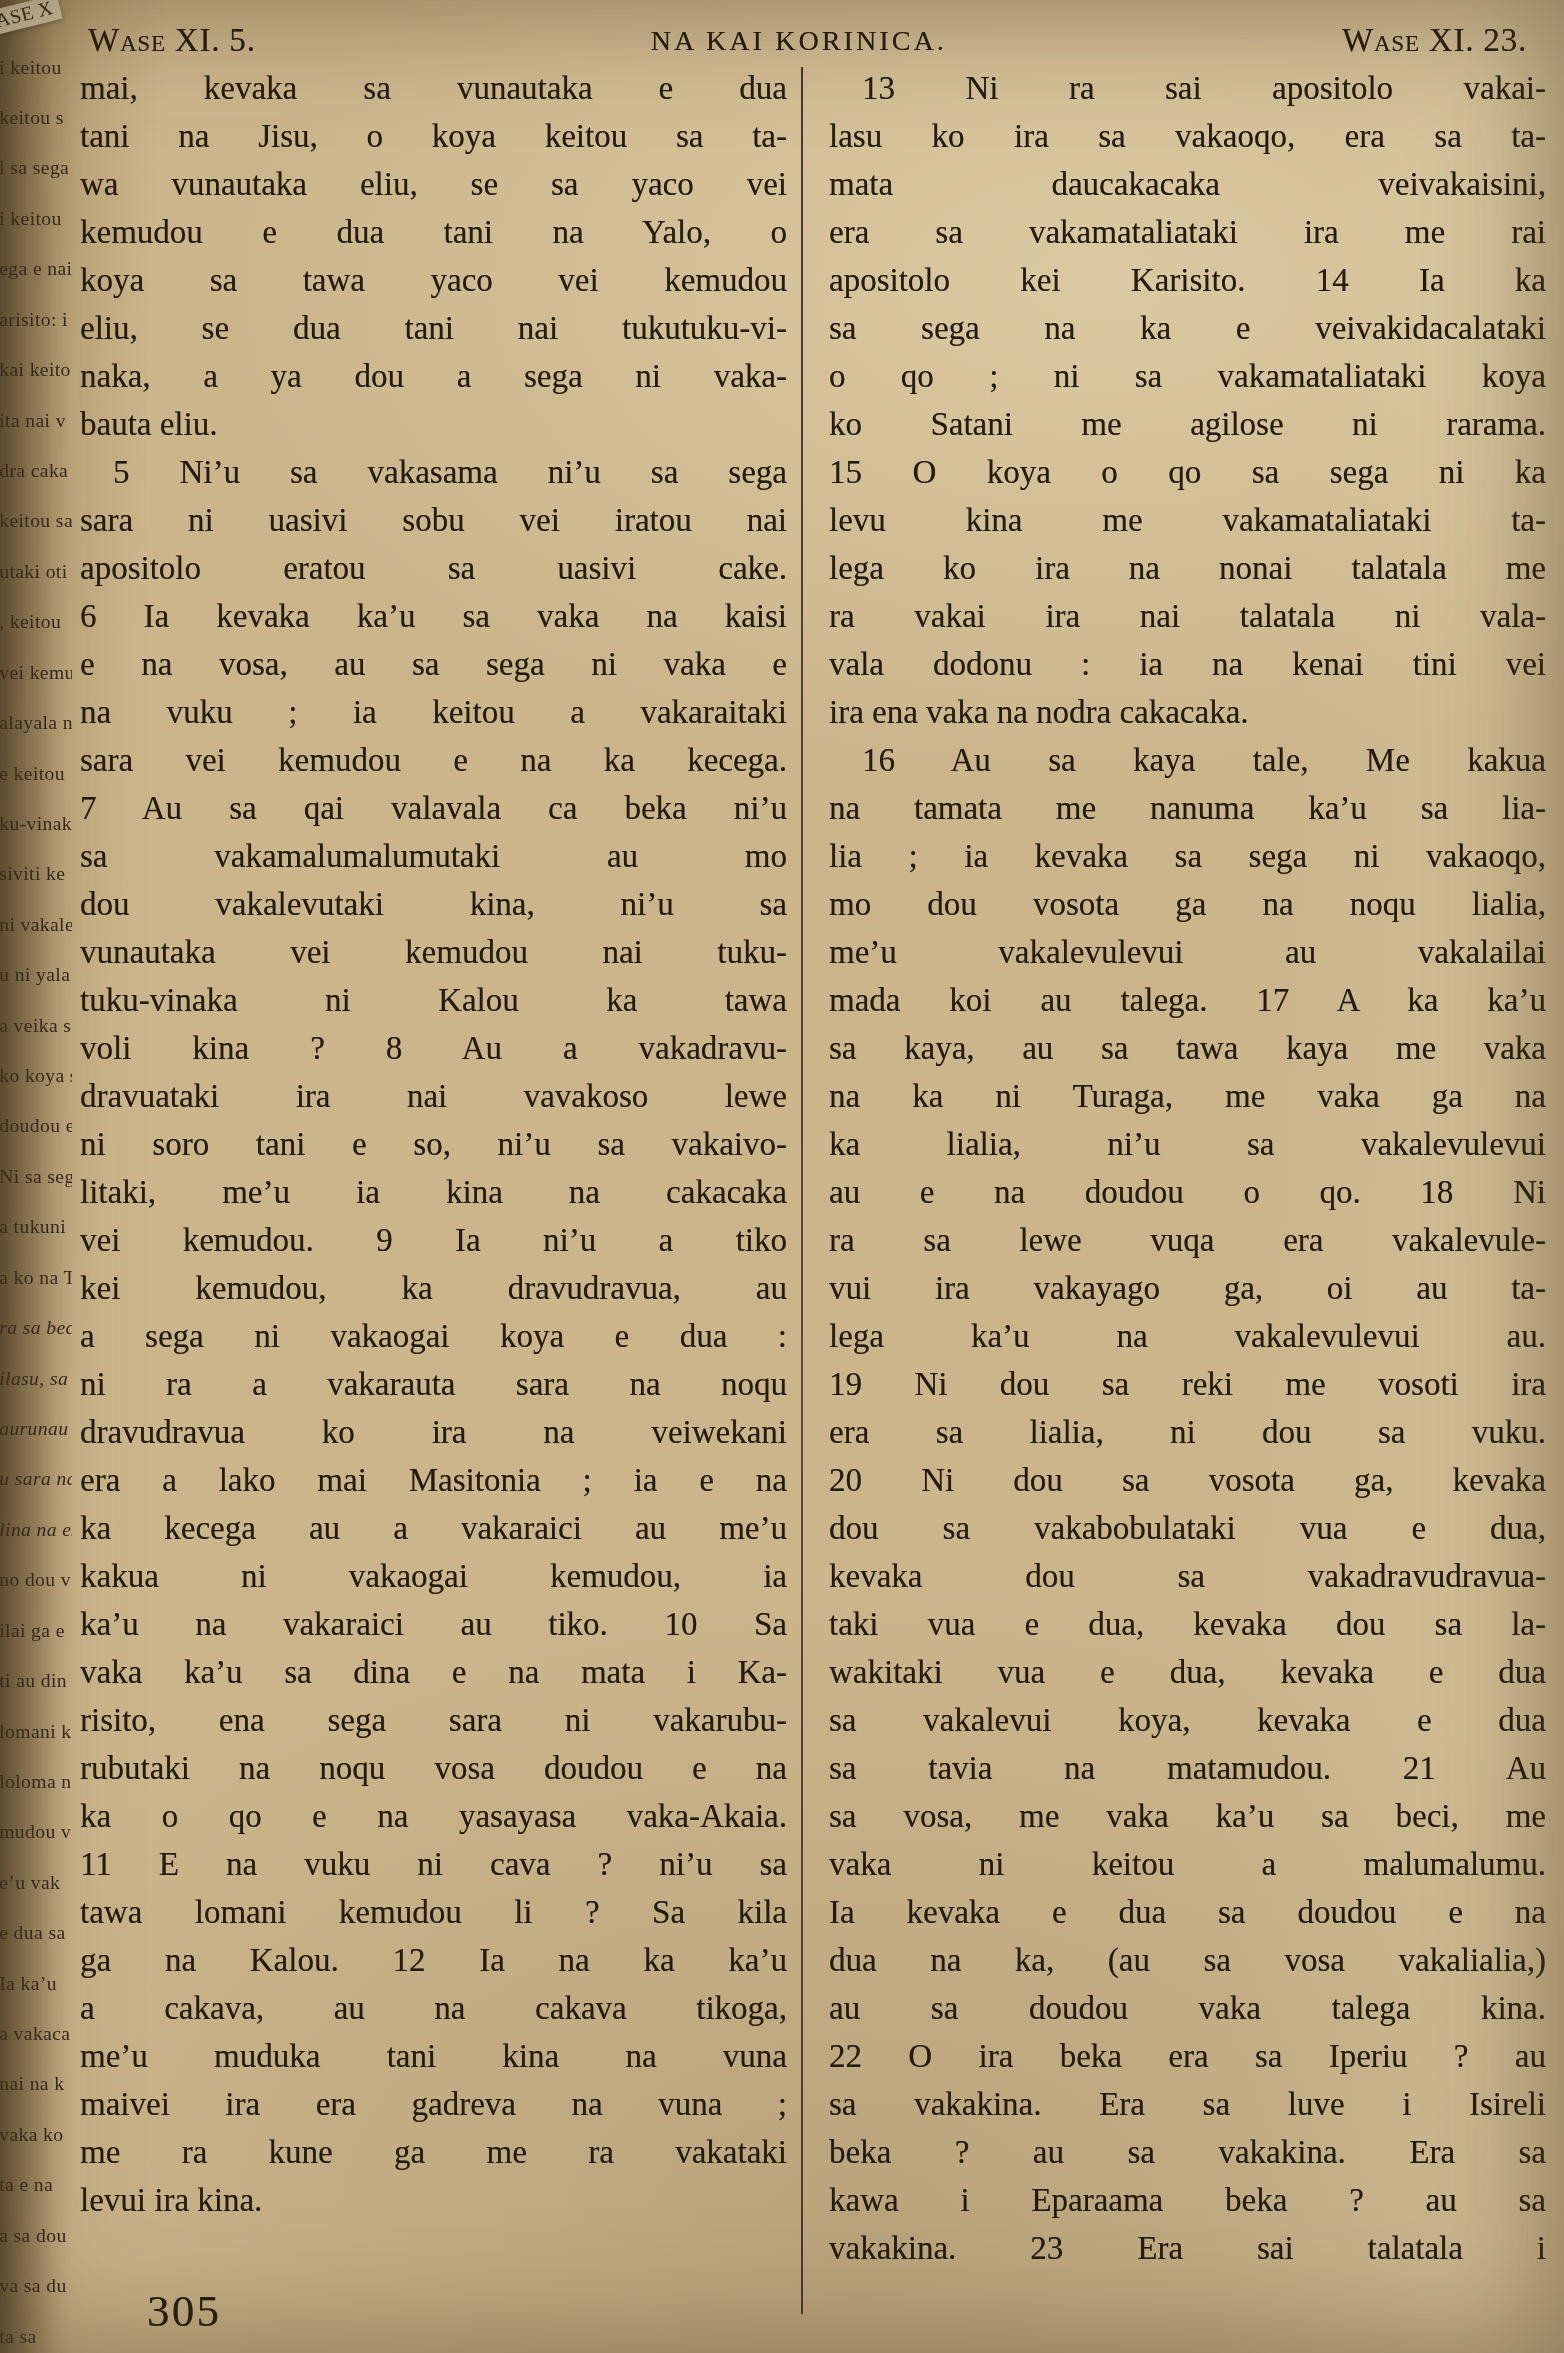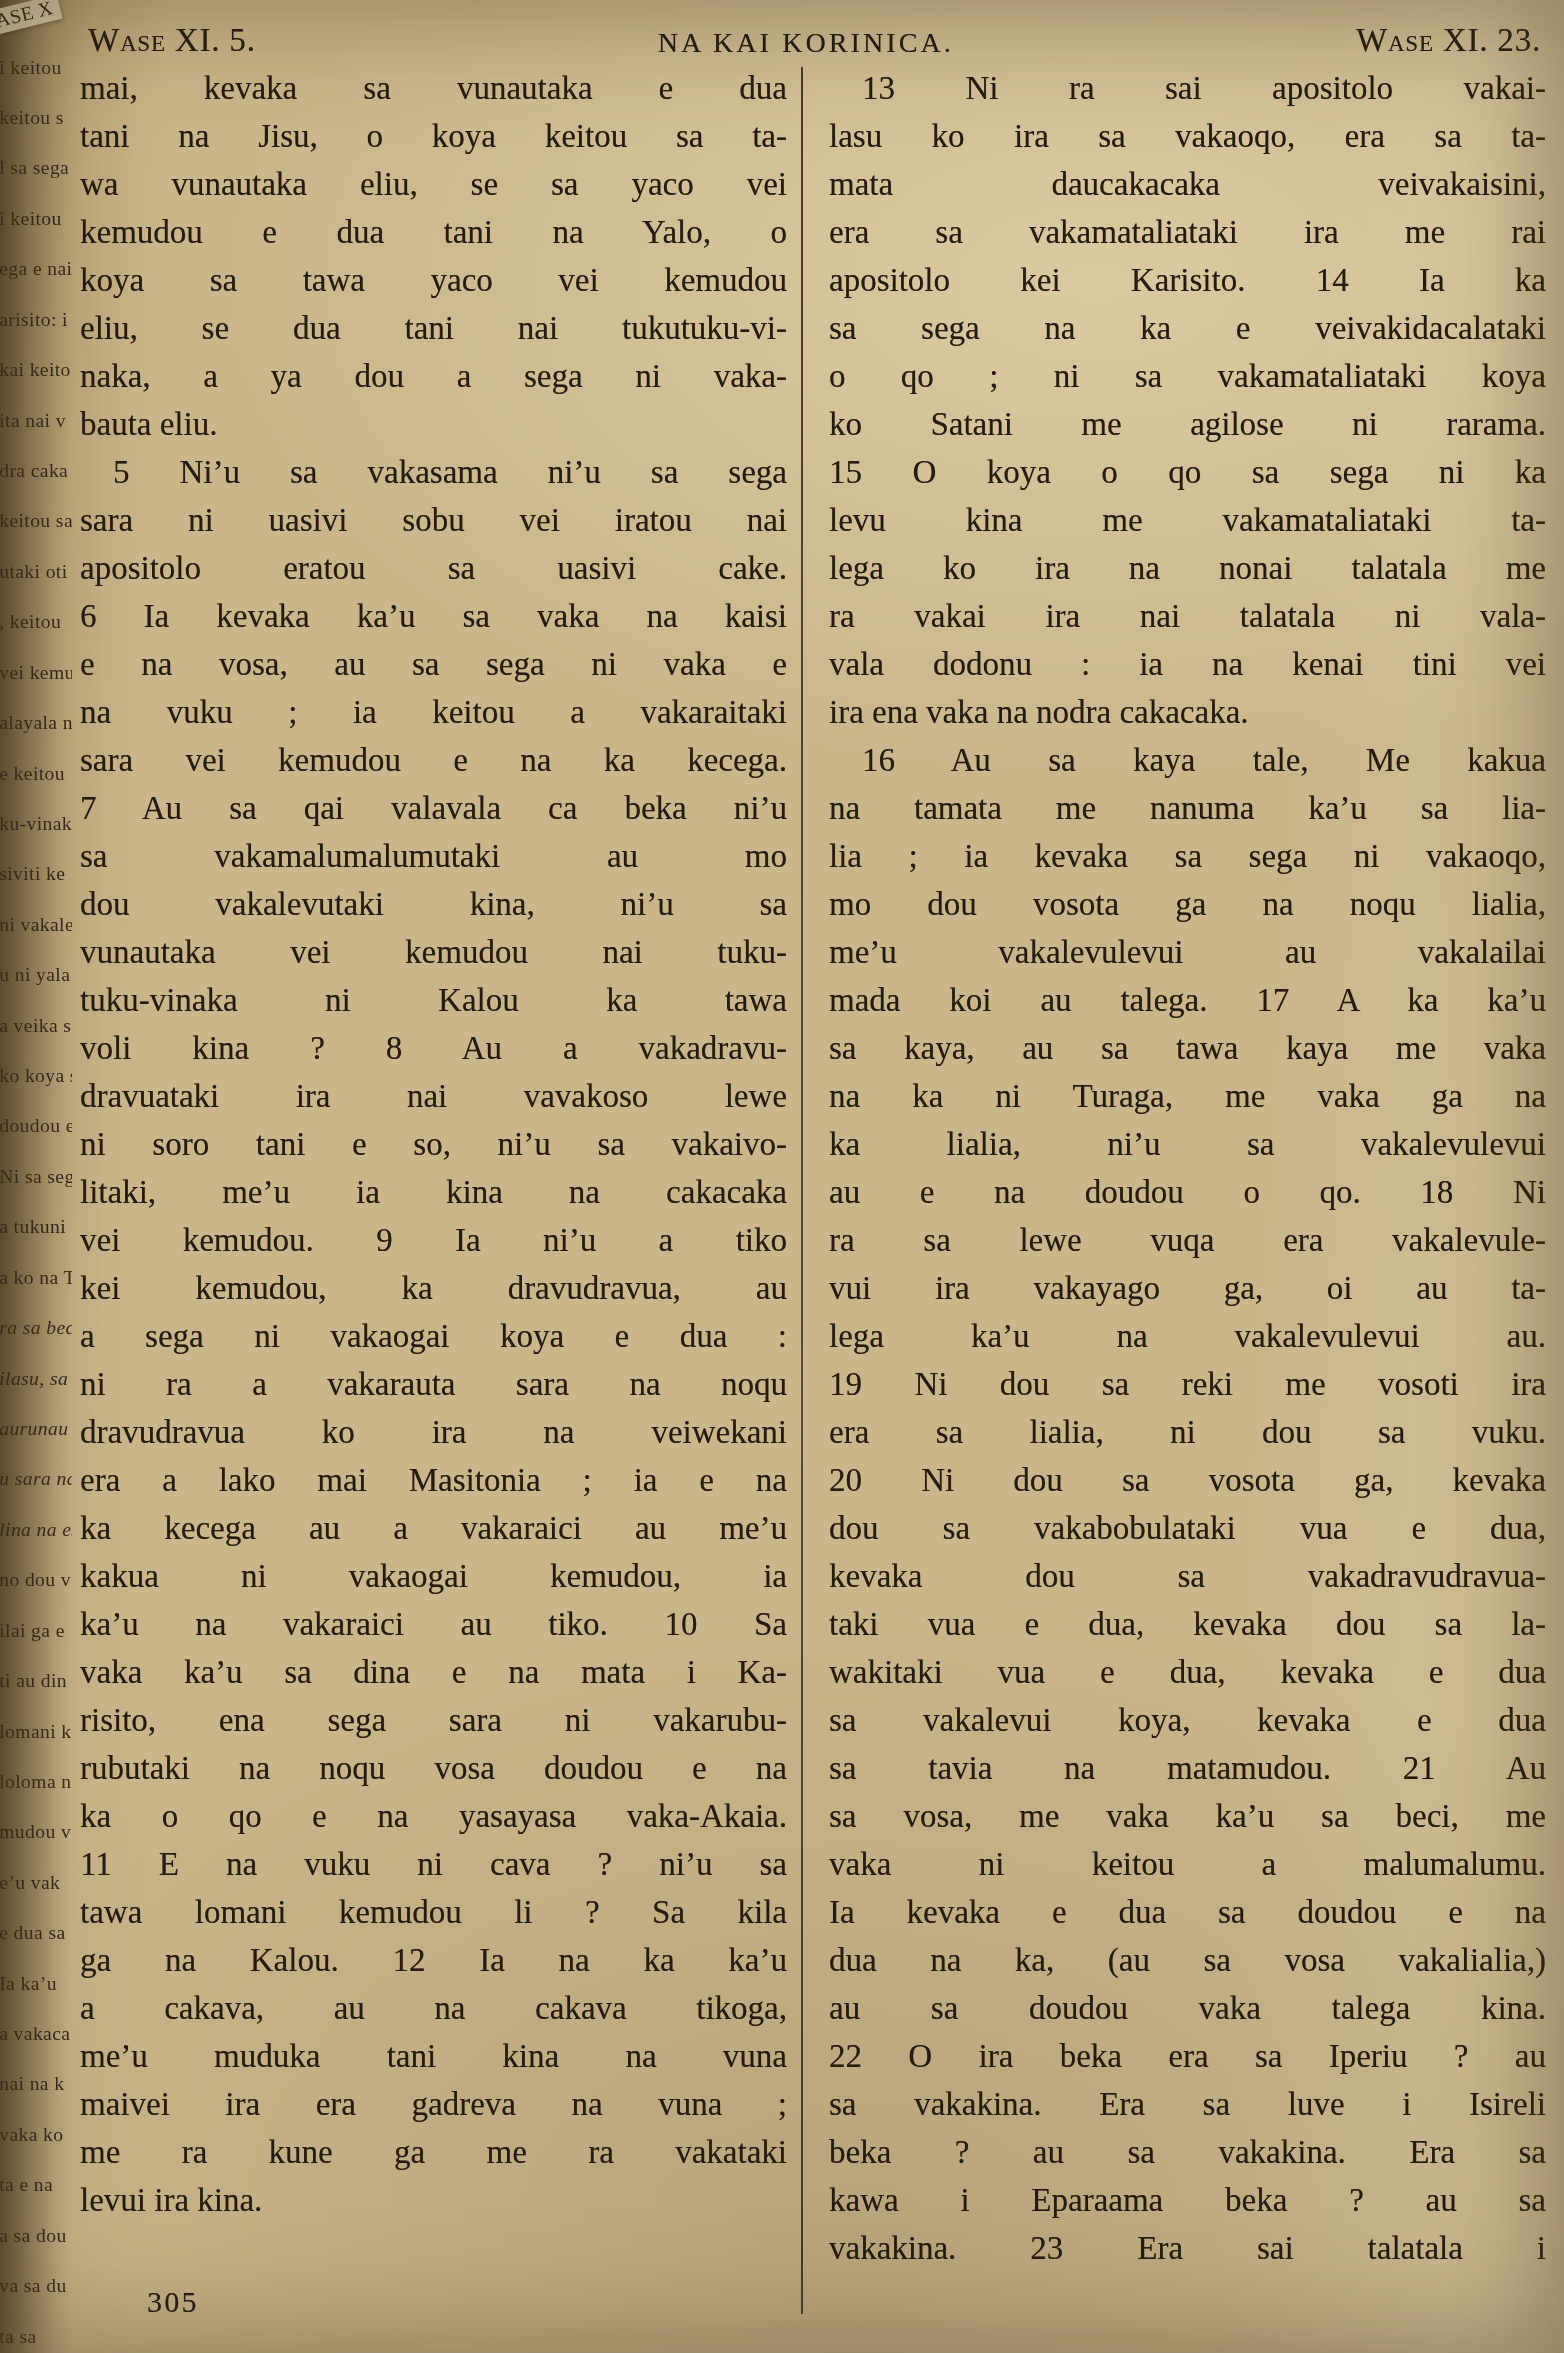--- a/index.html
+++ b/index.html
@@ -34,22 +34,22 @@
   }
   .frag { white-space: nowrap; letter-spacing: 0.4px; transform: translateX(-3.1px); }
   .frag.it { font-style: italic; }
   .frag.scrap {
     background: #d9cdad; color: #2a2315;
     width: max-content; padding: 0.8px 7.8px 2.3px 1.6px;
     transform: rotate(-14deg) translate(-7.8px, -3.1px);
     box-shadow: 0 1.6px 4.7px rgba(40,30,15,0.4);
   }
   .runhead {
-    position: absolute; top: 22px; left: 88px; right: 24px;
-    display: flex; justify-content: space-between; align-items: flex-end;
+    position: absolute; top: 22px; left: 88px; right: 38px;
+    display: flex; justify-content: space-between; align-items: center;
   }
   .runhead .side {
     font-size: 33px; font-variant: small-caps; letter-spacing: 0.8px;
     color: #231b0f; text-shadow: 0.2px 0.3px 0.4px rgba(30,22,12,0.55);
   }
   .runhead .title {
     font-size: 28px; letter-spacing: 3.1px; color: #20190e;
     text-shadow: 0.2px 0.3px 0.5px rgba(30,22,12,0.6);
   }
   .divider {
@@ -63,21 +63,21 @@
     color: #241c10;
     text-shadow: 0.2px 0.3px 0.4px rgba(30,22,12,0.5);
   }
   .col.left  { left: 80px;  width: 707px; }
   .col.right { left: 817px; width: 717px; margin-left: 12px; }
   .line { text-align: justify; text-align-last: justify; }
   .line.i { text-indent: 33px; }
   .line.e { text-align-last: left; }
   .pagenum {
     position: absolute; left: 147px; top: 2285px;
-    font-size: 30px; letter-spacing: 2.3px; color: #241c10;
+    font-size: 45px; letter-spacing: 2.3px; color: #241c10;
     text-shadow: 0.2px 0.3px 0.4px rgba(30,22,12,0.5);
   }
 </style>
 </head>
 <body>
 
 <div class="page">
 
   <div class="spine">
       <div class="frag scrap">ASE X</div>

